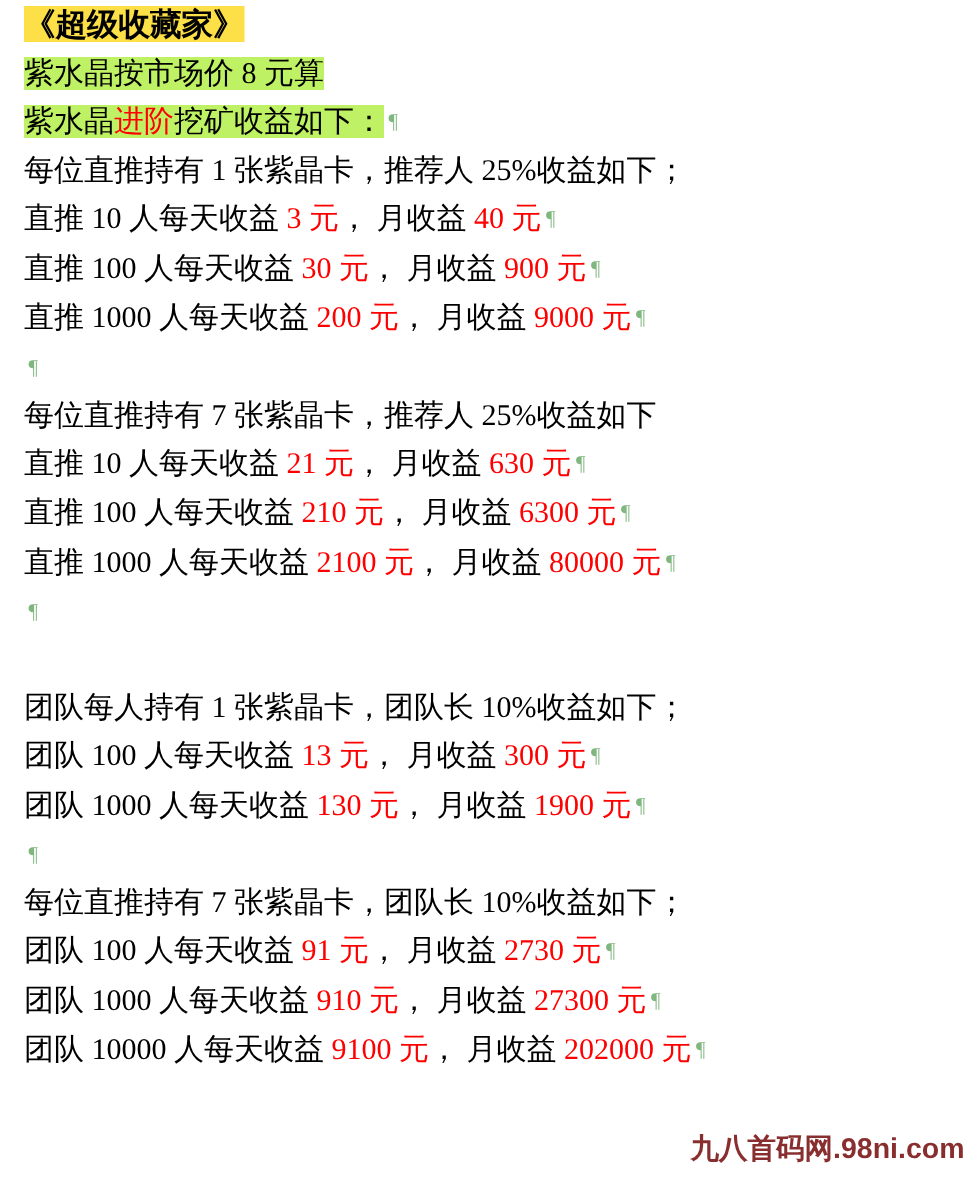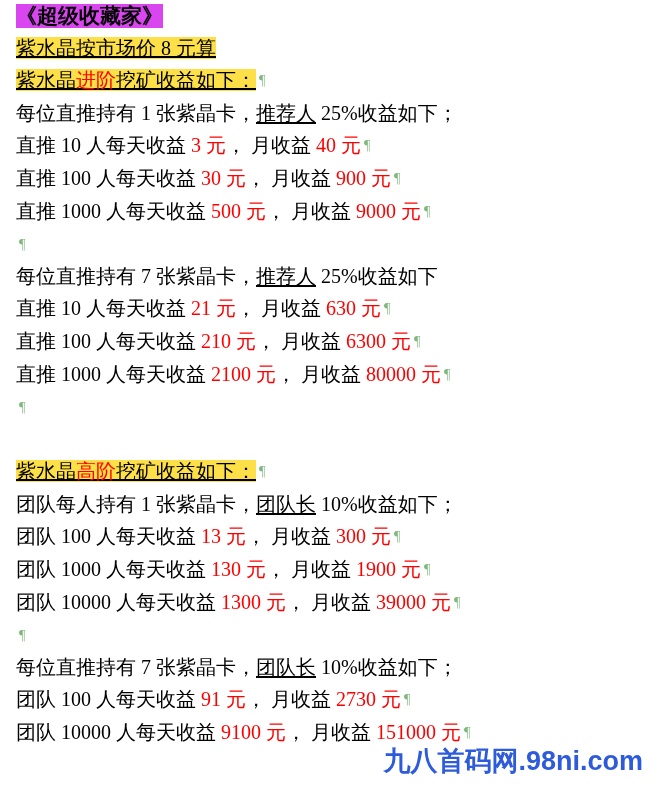--- a/index.html
+++ b/index.html
@@ -27,45 +27,43 @@
     font-size: 20px;
     line-height: 32px;
     white-space: nowrap;
     padding-left: 16px;
     letter-spacing: 0px;
   }
   .line.blank {
     height: 32px;
   }
   .hl-yellow {
-    background: #d946ef;
+    background: #fde047;
   }
   .hl-gray {
-    background: #fde047;
-    text-decoration: underline;
+    background: #bef264;
   }
   .red {
     color: #ff0000;
   }
   .ul {
-    text-decoration: underline;
     text-underline-offset: 2px;
   }
   .title {
     font-size: 21px;
     font-weight: bold;
   }
   .watermark {
     position: absolute;
     right: 6px;
     bottom: 10px;
     font-family: "Liberation Sans", sans-serif;
-    font-size: 27px;
+    font-size: 19px;
     font-weight: bold;
-    color: #1d4ed8;
+    color: #7f1d1d;
     letter-spacing: 0px;
     opacity: 0.92;
     pointer-events: none;
   }
   .pilcrow {
     color: #7fb77e;
     font-size: 14px;
     padding-left: 3px;
     vertical-align: 2px;
   }
@@ -93,21 +91,21 @@
 
   <div class="line">
     <span>直推 10 人每天收益 </span><span class="red">3</span><span class="red"> 元</span><span>，  月收益 </span><span class="red">40</span><span class="red"> 元</span><span class="pilcrow">¶</span>
   </div>
 
   <div class="line">
     <span>直推 100 人每天收益 </span><span class="red">30</span><span class="red"> 元</span><span>，  月收益 </span><span class="red">900</span><span class="red"> 元</span><span class="pilcrow">¶</span>
   </div>
 
   <div class="line">
-    <span>直推 1000 人每天收益 </span><span class="red">500</span><span class="red"> 元</span><span>，  月收益 </span><span class="red">9000</span><span class="red"> 元</span><span class="pilcrow">¶</span>
+    <span>直推 1000 人每天收益 </span><span class="red">200</span><span class="red"> 元</span><span>，  月收益 </span><span class="red">9000</span><span class="red"> 元</span><span class="pilcrow">¶</span>
   </div>
 
   <div class="line blank"><span class="pilcrow">¶</span></div>
 
   <div class="line">
     <span>每位直推持有 7 张紫晶卡，</span><span class="ul">推荐人</span><span> 25%收益如下</span>
   </div>
 
   <div class="line">
     <span>直推 10 人每天收益 </span><span class="red">21</span><span class="red"> 元</span><span>，  月收益 </span><span class="red">630</span><span class="red"> 元</span><span class="pilcrow">¶</span>
@@ -117,50 +115,47 @@
     <span>直推 100 人每天收益 </span><span class="red">210</span><span class="red"> 元</span><span>，  月收益 </span><span class="red">6300</span><span class="red"> 元</span><span class="pilcrow">¶</span>
   </div>
 
   <div class="line">
     <span>直推 1000 人每天收益 </span><span class="red">2100</span><span class="red"> 元</span><span>，  月收益 </span><span class="red">80000</span><span class="red"> 元</span><span class="pilcrow">¶</span>
   </div>
 
   <div class="line blank"><span class="pilcrow">¶</span></div>
   <div class="line blank"></div>
 
-  <div class="line">
-    <span class="hl-gray"><span>紫水晶</span><span class="red">高阶</span><span>挖矿收益如下：</span></span><span class="pilcrow">¶</span>
-  </div>
 
   <div class="line">
     <span>团队每人持有 1 张紫晶卡，</span><span class="ul">团队长</span><span> 10%收益如下；</span>
   </div>
 
   <div class="line">
     <span>团队 100 人每天收益 </span><span class="red">13</span><span class="red"> 元</span><span>，  月收益 </span><span class="red">300</span><span class="red"> 元</span><span class="pilcrow">¶</span>
   </div>
 
   <div class="line">
     <span>团队 1000 人每天收益 </span><span class="red">130</span><span class="red"> 元</span><span>，  月收益 </span><span class="red">1900</span><span class="red"> 元</span><span class="pilcrow">¶</span>
   </div>
 
-  <div class="line">
-    <span>团队 10000 人每天收益 </span><span class="red">1300</span><span class="red"> 元</span><span>，  月收益 </span><span class="red">39000</span><span class="red"> 元</span><span class="pilcrow">¶</span>
-  </div>
 
   <div class="line blank"><span class="pilcrow">¶</span></div>
 
   <div class="line">
     <span>每位直推持有 7 张紫晶卡，</span><span class="ul">团队长</span><span> 10%收益如下；</span>
   </div>
 
   <div class="line">
     <span>团队 100 人每天收益 </span><span class="red">91</span><span class="red"> 元</span><span>，  月收益 </span><span class="red">2730</span><span class="red"> 元</span><span class="pilcrow">¶</span>
   </div>
 
+  <div class="line">
+    <span>团队 1000 人每天收益 </span><span class="red">910</span><span class="red"> 元</span><span>，  月收益 </span><span class="red">27300</span><span class="red"> 元</span><span class="pilcrow">¶</span>
+  </div>
 
   <div class="line">
-    <span>团队 10000 人每天收益 </span><span class="red">9100</span><span class="red"> 元</span><span>，  月收益 </span><span class="red">151000</span><span class="red"> 元</span><span class="pilcrow">¶</span>
+    <span>团队 10000 人每天收益 </span><span class="red">9100</span><span class="red"> 元</span><span>，  月收益 </span><span class="red">202000</span><span class="red"> 元</span><span class="pilcrow">¶</span>
   </div>
 
   <div class="watermark">九八首码网.98ni.com</div>
 
 </div>
 
 </body></html>

